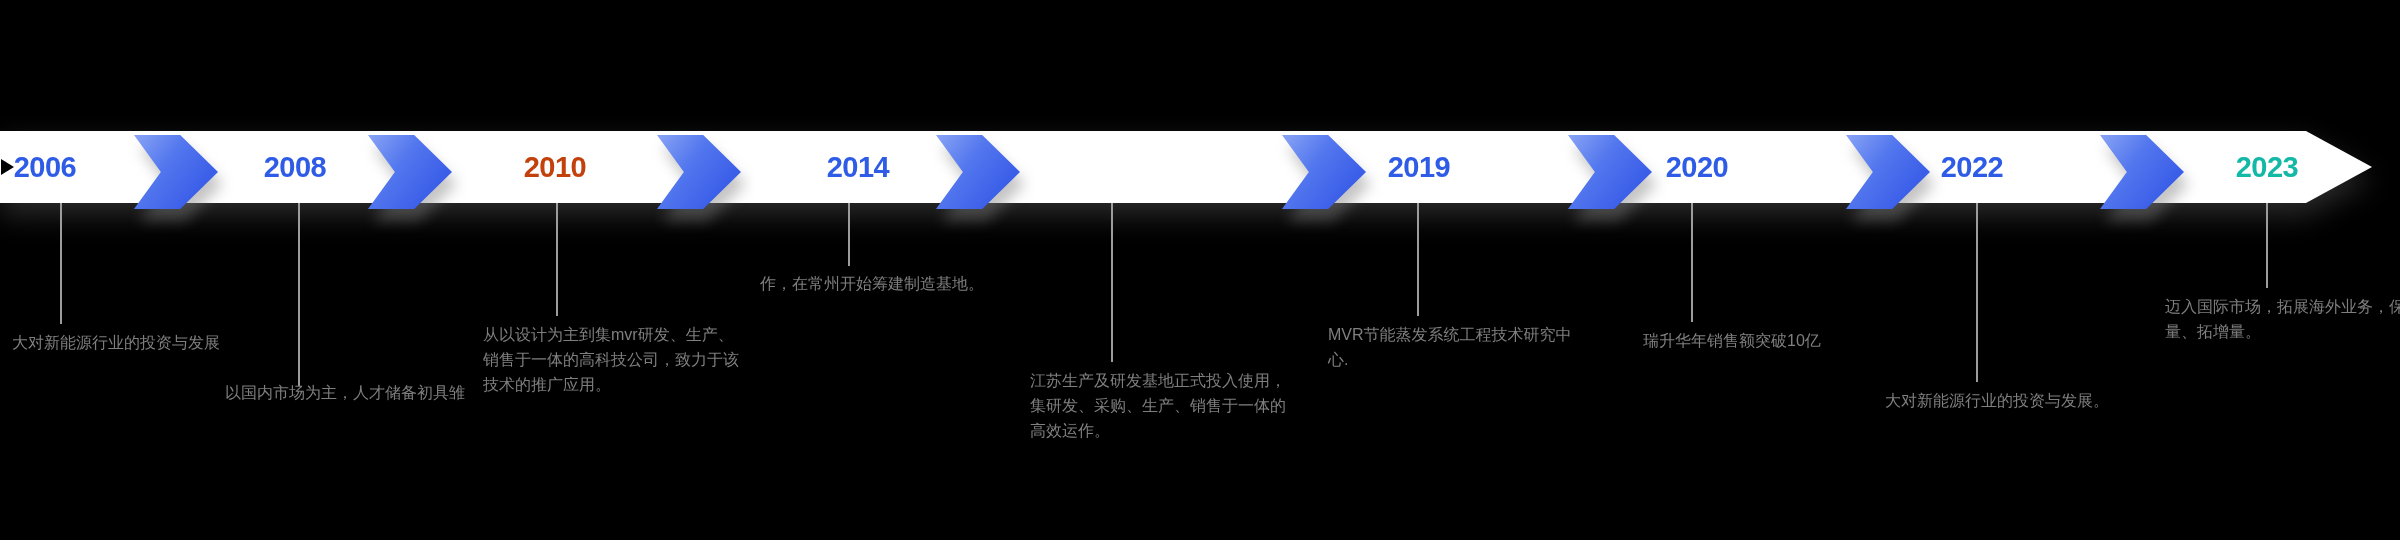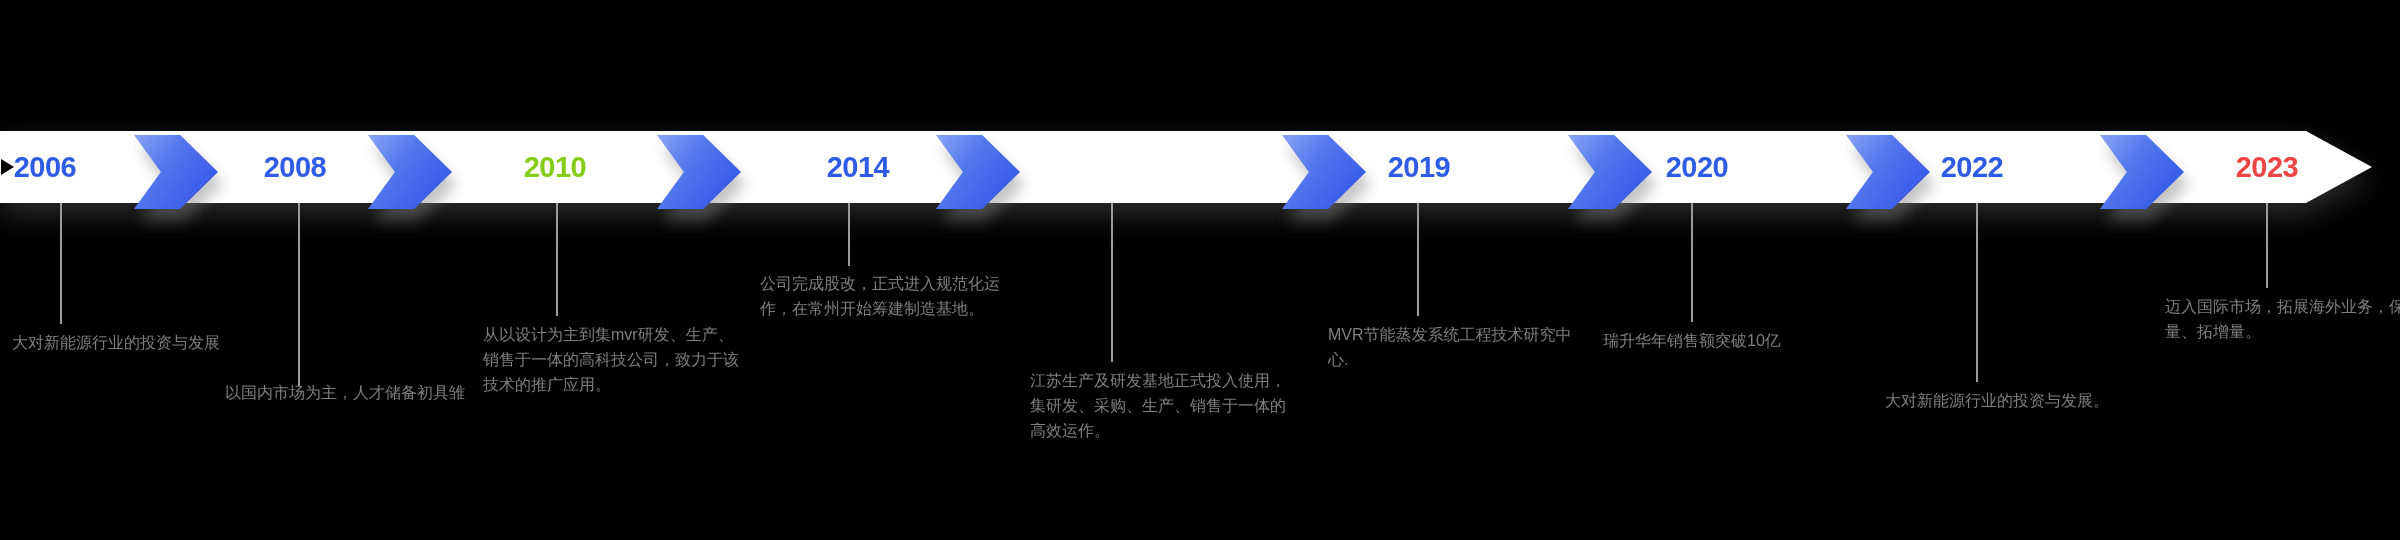--- a/index.html
+++ b/index.html
@@ -67,56 +67,55 @@
       <div class="year" style="left: -25px; color: rgb(46, 92, 230);">2006</div>
       <div class="vline" style="left: 60px; top: 203px; height: 121px; background: rgb(156, 156, 156);"></div>
       <div class="desc" style="left: 12px; top: 330px; color: rgb(127, 127, 127);">
         <div>大对新能源行业的投资与发展</div>
       </div>
       <div class="year" style="left: 225px; color: rgb(46, 92, 230);">2008</div>
       <div class="vline" style="left: 298px; top: 203px; height: 183px; background: rgb(156, 156, 156);"></div>
       <div class="desc" style="left: 225px; top: 380px; color: rgb(127, 127, 127);">
         <div>以国内市场为主，人才储备初具雏</div>
       </div>
-      <div class="year" style="left: 485px; color: #84cc16;">2010</div>
+      <div class="year" style="left: 485px; color: #c2410c;">2010</div>
       <div class="vline" style="left: 556px; top: 203px; height: 113px; background: rgb(156, 156, 156);"></div>
       <div class="desc" style="left: 483px; top: 322px; color: rgb(127, 127, 127);">
         <div>从以设计为主到集mvr研发、生产、</div>
         <div>销售于一体的高科技公司，致力于该</div>
         <div>技术的推广应用。</div>
       </div>
       <div class="year" style="left: 788px; color: rgb(46, 92, 230);">2014</div>
       <div class="vline" style="left: 848px; top: 203px; height: 63px; background: rgb(156, 156, 156);"></div>
       <div class="desc" style="left: 760px; top: 271px; color: rgb(127, 127, 127);">
-        <div>公司完成股改，正式进入规范化运</div>
         <div>作，在常州开始筹建制造基地。</div>
       </div>
       <div class="year" style="left: 1041px; color: #ffffff;">2017</div>
       <div class="vline" style="left: 1111px; top: 203px; height: 159px; background: rgb(156, 156, 156);"></div>
       <div class="desc" style="left: 1030px; top: 368px; color: rgb(127, 127, 127);">
         <div>江苏生产及研发基地正式投入使用，</div>
         <div>集研发、采购、生产、销售于一体的</div>
         <div>高效运作。</div>
       </div>
       <div class="year" style="left: 1349px; color: rgb(46, 92, 230);">2019</div>
       <div class="vline" style="left: 1417px; top: 203px; height: 113px; background: rgb(156, 156, 156);"></div>
       <div class="desc" style="left: 1328px; top: 322px; color: rgb(127, 127, 127);">
         <div>MVR节能蒸发系统工程技术研究中</div>
         <div>心.</div>
       </div>
       <div class="year" style="left: 1627px; color: rgb(46, 92, 230);">2020</div>
       <div class="vline" style="left: 1691px; top: 203px; height: 119px; background: rgb(156, 156, 156);"></div>
-      <div class="desc" style="left: 1603px; top: 328px; color: rgb(127, 127, 127);">
+      <div class="desc" style="left: 1643px; top: 328px; color: rgb(127, 127, 127);">
         <div>瑞升华年销售额突破10亿</div>
       </div>
       <div class="year" style="left: 1902px; color: rgb(46, 92, 230);">2022</div>
       <div class="vline" style="left: 1976px; top: 203px; height: 179px; background: rgb(156, 156, 156);"></div>
       <div class="desc" style="left: 1885px; top: 388px; color: rgb(127, 127, 127);">
         <div>大对新能源行业的投资与发展。</div>
       </div>
-      <div class="year" style="left: 2197px; color: #ef4444;">2023</div>
+      <div class="year" style="left: 2197px; color: #14b8a6;">2023</div>
       <div class="vline" style="left: 2266px; top: 203px; height: 85px; background: rgb(156, 156, 156);"></div>
       <div class="desc" style="left: 2165px; top: 294px; color: rgb(127, 127, 127);">
         <div>迈入国际市场，拓展海外业务，保存</div>
         <div>量、拓增量。</div>
       </div>
     </div>
 </div>
 
 </body></html>

